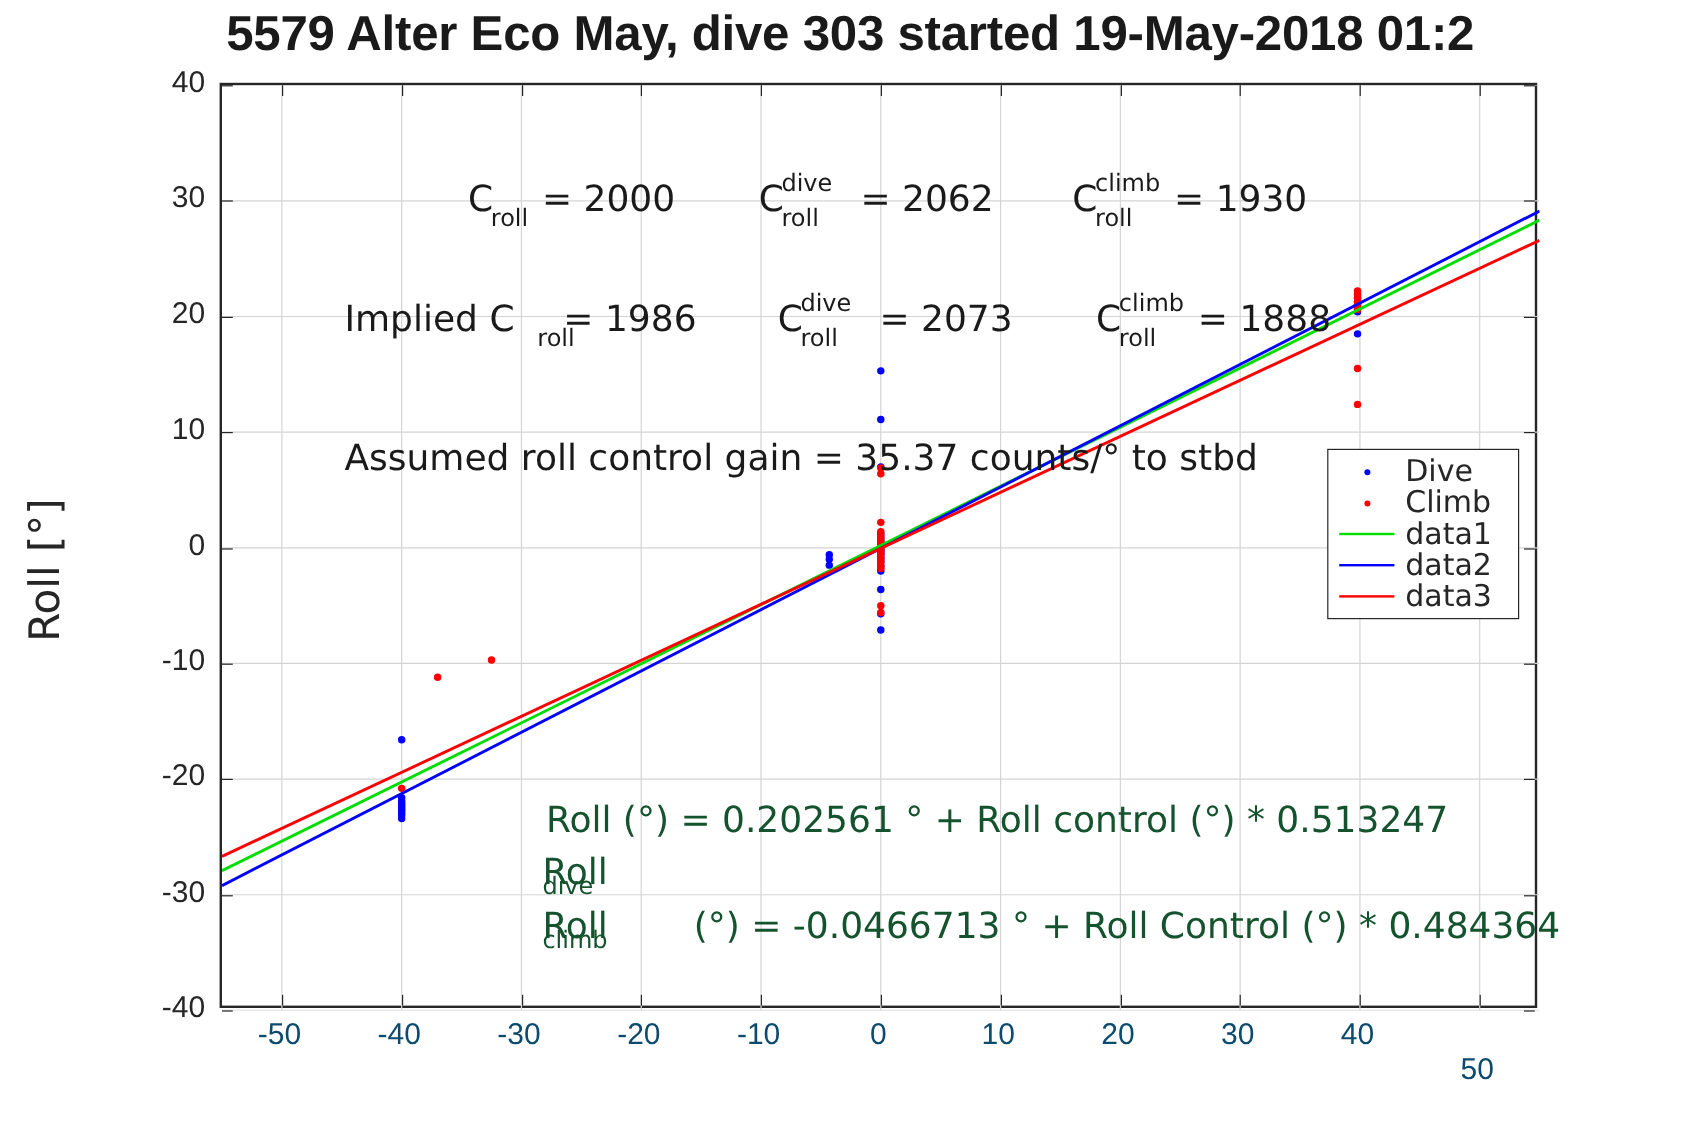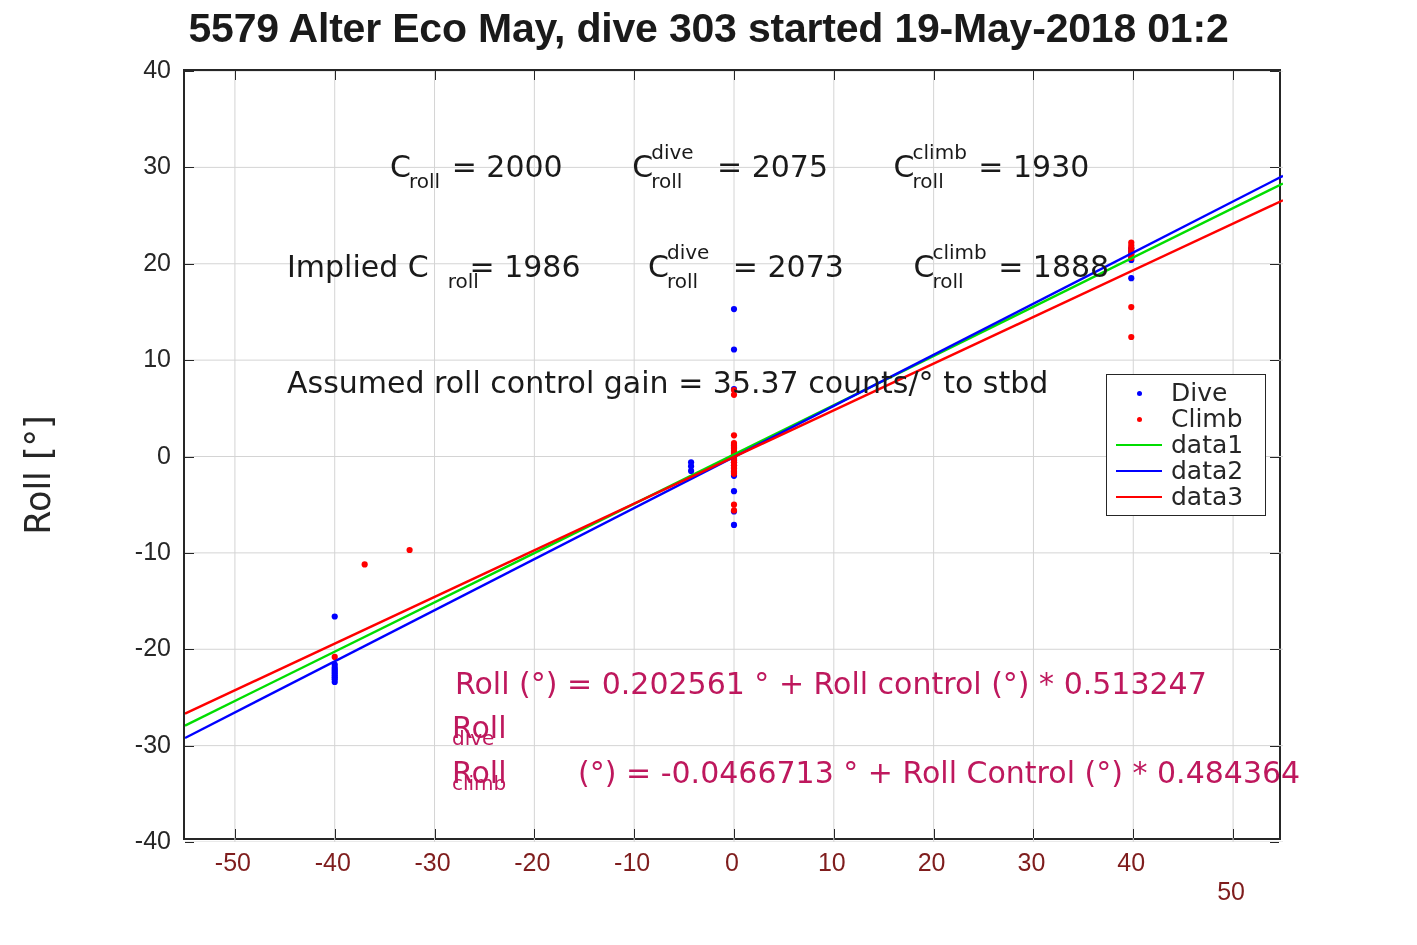--- a/index.html
+++ b/index.html
@@ -30,21 +30,21 @@
   .tick-b{bottom:0;}
   .tick-t{top:0;}
   .tick-l,.tick-r{position:absolute;height:1px;width:9px;background:#262626;}
   .tick-l{left:0;}
   .tick-r{right:0;}
 
   
   .xtick-label{
     position:absolute;transform:translateX(-50%);
     font-family:"Liberation Sans", sans-serif;
-    font-size:25px;color:#7f1d1d;white-space:nowrap;
+    font-size:25px;color:#0c4a6e;white-space:nowrap;
   }
   .ytick-label{
     position:absolute;transform:translateY(-50%);text-align:right;
     font-family:"Liberation Sans", sans-serif;
     font-size:25px;color:#262626;white-space:nowrap;
   }
 
   
   .xaxis-title{
     position:absolute;left:0;right:0;top:878px;text-align:center;
@@ -77,21 +77,21 @@
   .ann-row1 .g2{margin-left:60px;}
   .ann-row1 .g3{margin-left:56px;}
   .ann-row2{left:287px;top:203px;}
   .ann-row3{left:287px;top:250px;}
   .ann-row3 .g2{margin-left:58px;}
   .ann-row3 .g3{margin-left:60px;}
   .ann-row4{left:287px;top:303px;}
   .ann-row5{left:287px;top:340px;margin-top:26px;}
 
   .eq{
-    position:absolute;white-space:nowrap;color:#be185d;
+    position:absolute;white-space:nowrap;color:#14532d;
     font-family:"DejaVu Sans", sans-serif;font-size:30px;
   }
   .eq-1{left:455px;top:666px;}
   .eq-2{left:452px;top:710px;}
   .eq-3{left:452px;top:755px;}
   .rollsub{position:relative;display:inline-block;}
   .rollsub .sub{position:absolute;left:0;top:16px;font-size:20px;}
 
   
   .legend{
@@ -289,21 +289,21 @@
 
   <div class="ann ann-row1">
     <span class="cvar">
       <span class="base">C</span><span class="pad">roll</span>
       <span class="sub">roll</span>
     </span><span> = 2000</span>
     <span class="cvar g2">
       <span class="base">C</span><span class="pad">climb</span>
       <span class="sup">dive</span>
       <span class="sub">roll</span>
-    </span><span> = 2075</span>
+    </span><span> = 2062</span>
     <span class="cvar g3">
       <span class="base">C</span><span class="pad">climb</span>
       <span class="sup">climb</span>
       <span class="sub">roll</span>
     </span><span> = 1930</span>
   </div>
 
 
   <div class="ann ann-row3">
     <span>Implied C</span><span class="cvar"><span class="pad">roll</span><span class="sub">roll</span></span><span> = 1986</span>

